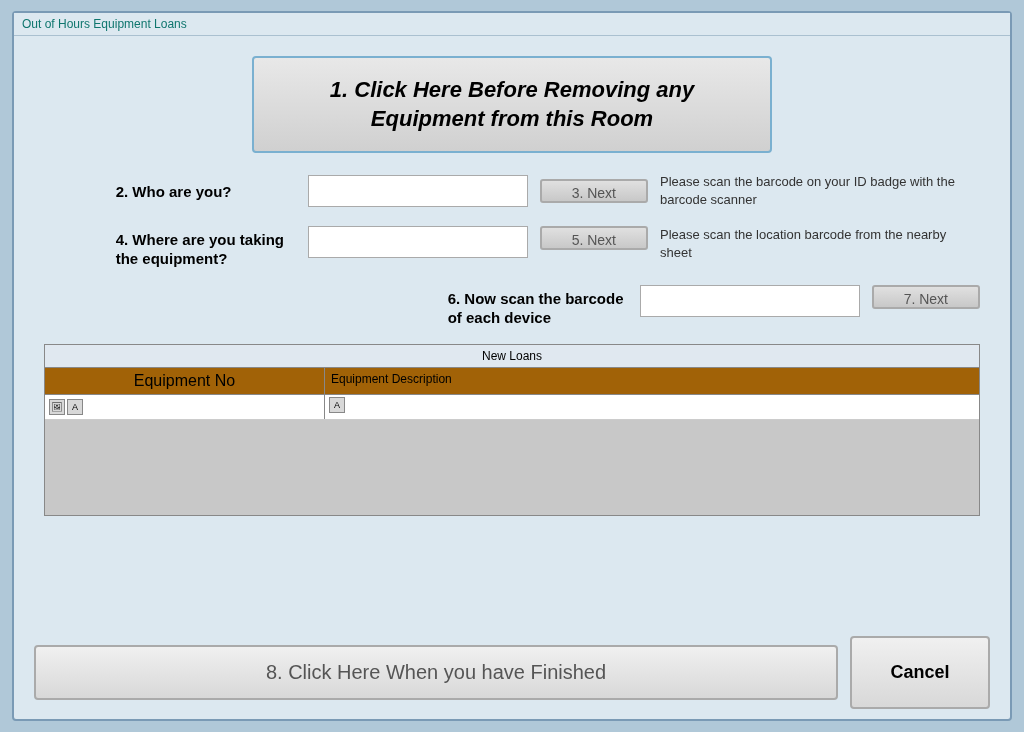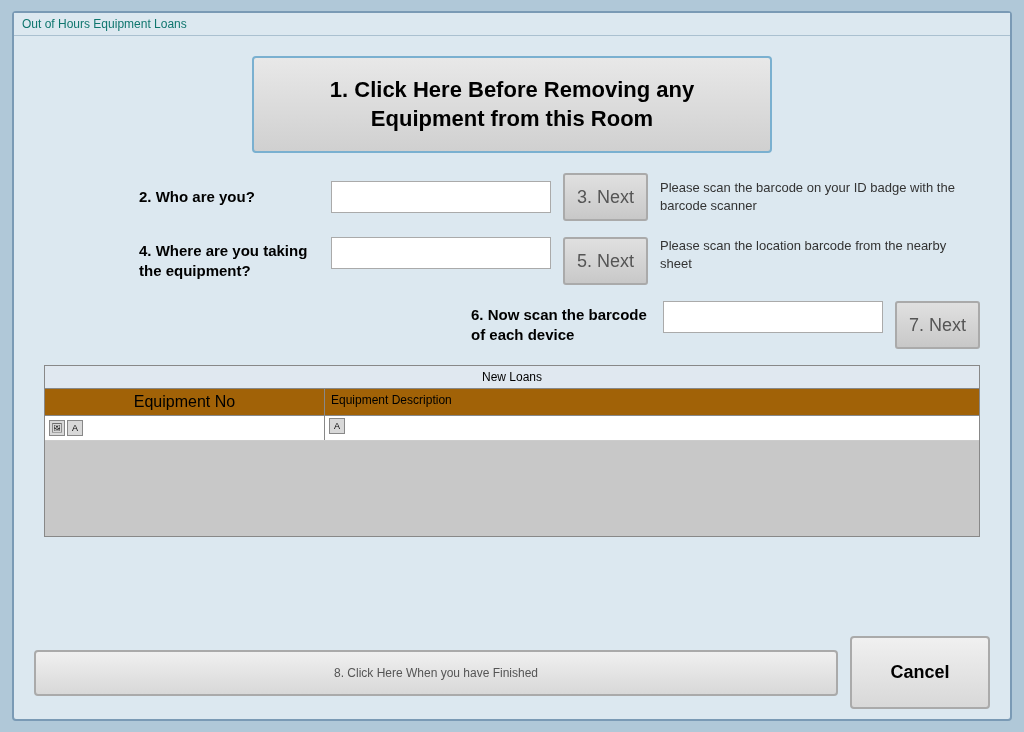--- a/index.html
+++ b/index.html
@@ -48,20 +48,21 @@
       border-radius: 4px;
       padding: 18px 30px;
       font-size: 22px;
       font-weight: bold;
       color: #000;
       text-align: center;
       cursor: pointer;
       align-self: center;
       width: 520px;
       line-height: 1.3;
+      font-style: italic;
     }
 
     .form-rows {
       display: flex;
       flex-direction: column;
       gap: 16px;
       margin-top: 8px;
       align-items: flex-end;
     }
 
@@ -89,25 +90,25 @@
       background: #fff;
       border: 1px solid #aaa;
       padding: 4px 6px;
       font-size: 13px;
     }
 
     .next-button {
       background: linear-gradient(to bottom, #e0e0e0, #c8c8c8);
       border: 2px solid #aaa;
       border-radius: 3px;
-      padding: 4px 12px;
-      font-size: 18px;
+      padding: 4px 30px;
+      font-size: 14px;
       color: #555;
       cursor: pointer;
-      height: 48px;
+      height: 24px;
       white-space: nowrap;
     }
 
     .row-hint {
       flex: 1;
       font-size: 13px;
       color: #333;
       line-height: 1.4;
       max-width: 320px;
     }
@@ -196,21 +197,21 @@
       gap: 12px;
       align-items: center;
     }
 
     .finish-button {
       flex: 1;
       background: linear-gradient(to bottom, #f0f0f0, #d8d8d8);
       border: 2px solid #aaa;
       border-radius: 4px;
       padding: 14px 10px;
-      font-size: 12px;
+      font-size: 20px;
       color: #555;
       cursor: pointer;
       text-align: center;
     }
 
     .cancel-button {
       background: linear-gradient(to bottom, #f0f0f0, #d8d8d8);
       border: 2px solid #aaa;
       border-radius: 4px;
       padding: 24px 30px;

